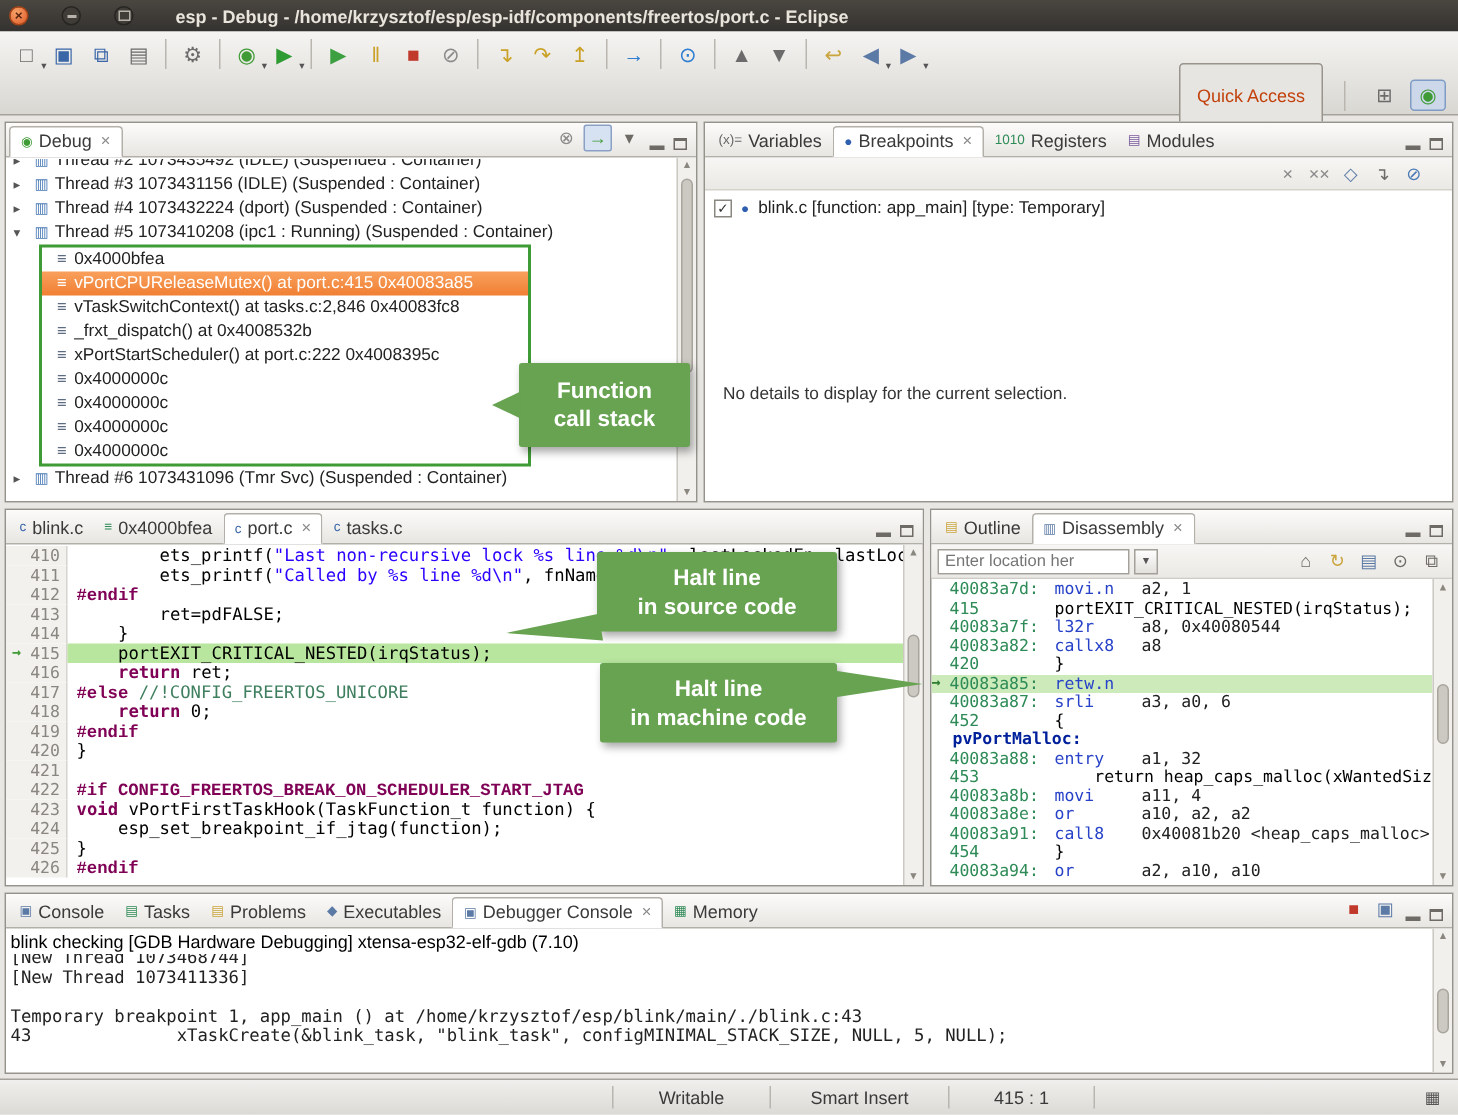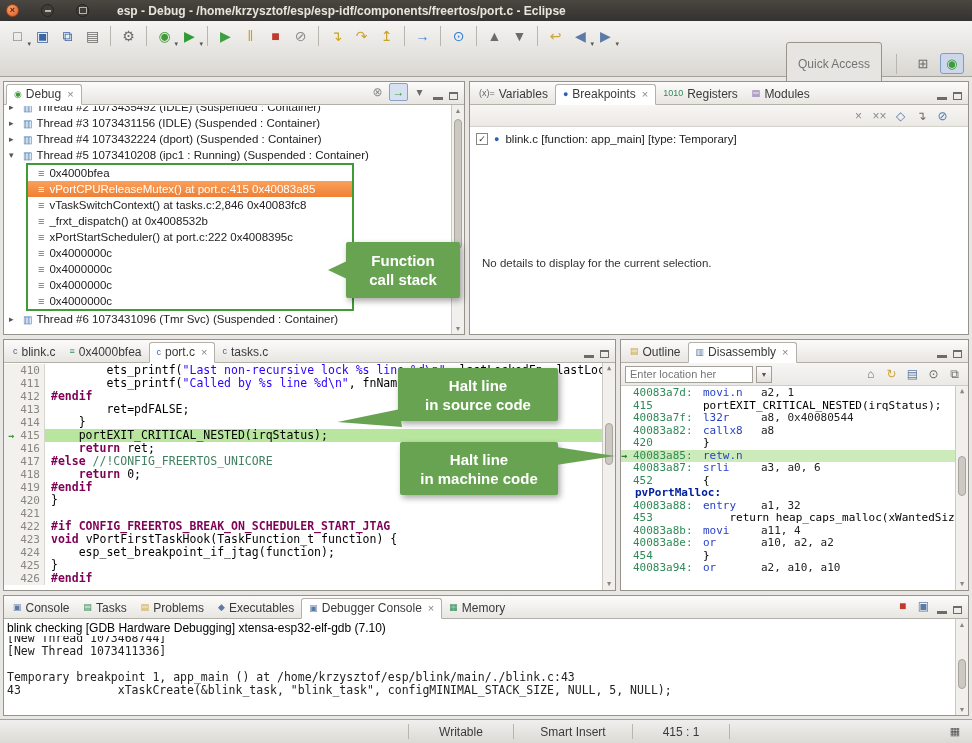--- a/index.html
+++ b/index.html
@@ -24,21 +24,21 @@
   .title-text{margin-left:6px;font-weight:bold;white-space:nowrap;overflow:hidden;}
 
   
   .toolbars{background:linear-gradient(#f5f4f2,#d9d7d2);border-bottom:1px solid #a5a29b;}
   .tbrow1{height:30px;display:flex;align-items:center;padding:0 5px;}
   .tb-btn{width:25px;height:24px;display:inline-flex;align-items:center;justify-content:center;
     font-size:14px;position:relative;border-radius:3px;flex:none;}
   .tb-dd{position:absolute;right:-1px;bottom:0;font-size:7px;color:#555;}
   .tb-sep{width:1px;height:20px;background:#b9b6b0;margin:0 5px;flex:none;}
   .tbrow2{height:25px;display:flex;align-items:center;justify-content:flex-end;padding:0 8px;gap:9px;}
-  .quick-access{border:1px solid #98948c;border-radius:3px;padding:14px 11px;color:#737373;
+  .quick-access{border:1px solid #98948c;border-radius:3px;padding:14px 11px;color:#c2410c;
     background:#e7e5e1;font-size:12px;text-align:right;}
   .persp-btn{width:24px;height:21px;display:inline-flex;align-items:center;justify-content:center;
     font-size:13px;border-radius:3px;}
   .persp-btn.pressed{background:#ccd8ea;border:1px solid #7f9cc4;}
 
   
   .workspace{position:absolute;top:77px;left:0;right:0;bottom:24px;}
   .panel{position:absolute;background:#fff;border:1px solid #96938c;display:flex;flex-direction:column;}
   .tabbar{height:23px;background:linear-gradient(#fcfbfa,#e8e6e2);border-bottom:1px solid #b3b0aa;
     display:flex;align-items:flex-end;padding-left:2px;flex:none;}
@@ -96,21 +96,21 @@
   .editor-body{flex:1;position:relative;overflow:hidden;
     font-family:"DejaVu Sans Mono", monospace;font-size:11.5px;}
   #editor-lines{position:absolute;left:0;top:1px;right:13px;bottom:0;overflow:hidden;}
   .ed-row{display:flex;height:13px;line-height:13px;white-space:pre;}
   .ed-mark{width:14px;flex:none;background:#f2f1ee;color:#3f9b35;font-weight:bold;font-size:10px;text-align:center;}
   .ed-num{width:27px;flex:none;background:#f2f1ee;color:#8a8780;text-align:right;padding-right:4px;
     border-right:1px solid #d7d5d0;font-size:11px;}
   .ed-code{flex:1;padding-left:6px;}
   .ed-row.ed-hl .ed-code{background:var(--halt-green);}
   .c-plain{color:#000;} .c-kw{color:#7f0055;font-weight:bold;} .c-str{color:#2a00ff;}
-  .c-com{color:#3f7f5f;} .c-pre{color:#7f0055;font-weight:bold;}
+  .c-com{color:#3f7f5f;} .c-pre{color:#7f0055;font-weight:bold;font-family:Liberation Mono, monospace;}
 
   
   #outline-panel{left:620px;top:262px;width:349px;height:252px;}
   .locbar{height:23px;background:linear-gradient(#f7f6f4,#ebe9e5);border-bottom:1px solid #cfccc6;
     display:flex;align-items:center;padding:0 4px;gap:3px;flex:none;}
   .loc-input{width:128px;height:17px;border:1px solid #a3a099;background:#fff;font-size:11px;
     padding:0 4px;color:#444;font-family:"Liberation Sans",sans-serif;}
   .loc-dd{width:16px;height:17px;border:1px solid #a3a099;background:linear-gradient(#fdfdfd,#e3e1dd);
     display:inline-flex;align-items:center;justify-content:center;font-size:7px;color:#555;}
   .disasm-body{flex:1;position:relative;overflow:hidden;
@@ -451,20 +451,21 @@
           <div class="drow"><span class="d-mark"></span><span class="da">40083a82:</span><span class="dm">callx8</span><span class="do">a8</span></div>
           <div class="drow"><span class="d-mark"></span><span class="dl">420</span><span class="ds">}</span></div>
           <div class="drow dhl"><span class="d-mark">→</span><span class="da">40083a85:</span><span class="dm">retw.n</span><span class="do"></span></div>
           <div class="drow"><span class="d-mark"></span><span class="da">40083a87:</span><span class="dm">srli</span><span class="do">a3, a0, 6</span></div>
           <div class="drow"><span class="d-mark"></span><span class="dl">452</span><span class="ds">{</span></div>
           <div class="drow"><span class="d-mark"></span><span class="dlab">pvPortMalloc:</span></div>
           <div class="drow"><span class="d-mark"></span><span class="da">40083a88:</span><span class="dm">entry</span><span class="do">a1, 32</span></div>
           <div class="drow"><span class="d-mark"></span><span class="dl">453</span><span class="ds">    return heap_caps_malloc(xWantedSize</span></div>
           <div class="drow"><span class="d-mark"></span><span class="da">40083a8b:</span><span class="dm">movi</span><span class="do">a11, 4</span></div>
           <div class="drow"><span class="d-mark"></span><span class="da">40083a8e:</span><span class="dm">or</span><span class="do">a10, a2, a2</span></div>
+          <div class="drow"><span class="d-mark"></span><span class="da">40083a91:</span><span class="dm">call8</span><span class="do">0x40081b20 &lt;heap_caps_malloc&gt;</span></div>
           <div class="drow"><span class="d-mark"></span><span class="dl">454</span><span class="ds">}</span></div>
           <div class="drow"><span class="d-mark"></span><span class="da">40083a94:</span><span class="dm">or</span><span class="do">a2, a10, a10</span></div>
         </div>
       <div class="sb-v">
         <span class="sb-ar up">▲</span>
         <span class="sb-ar dn">▼</span>
         <span class="sb-th" style="top:70px;height:40px;"></span>
       </div>
     </div>
   </div>

